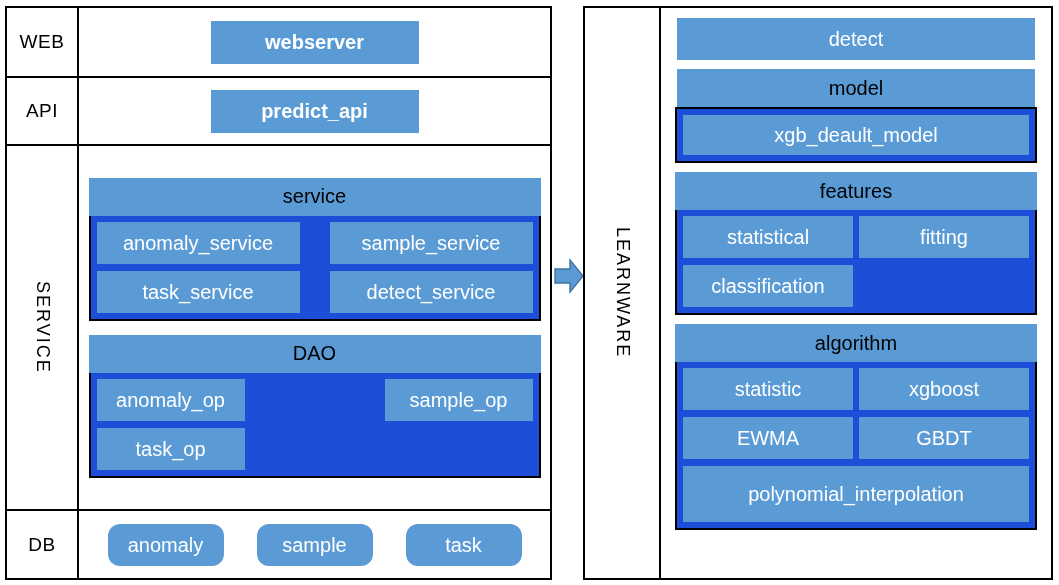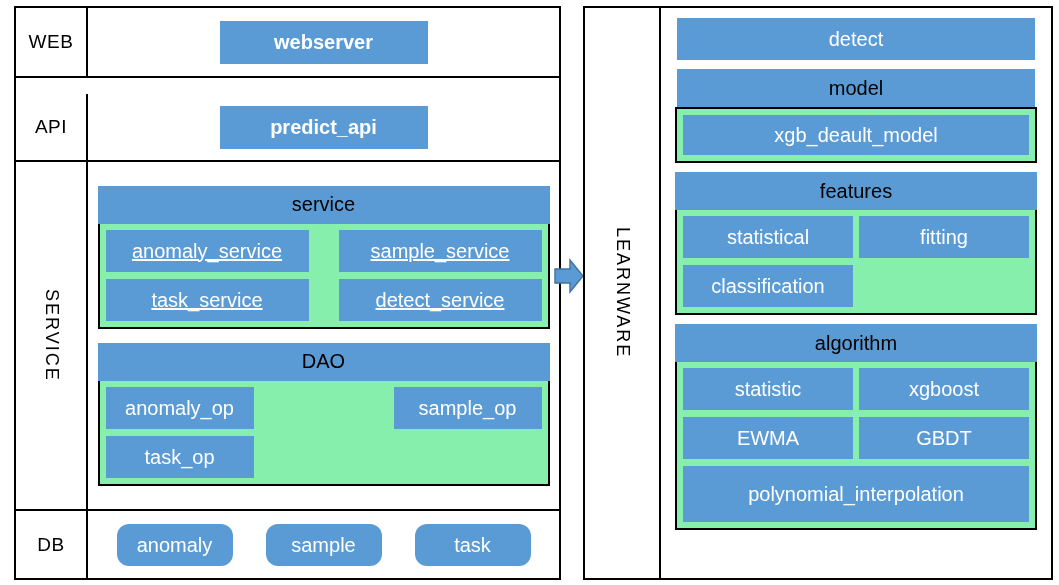--- a/index.html
+++ b/index.html
@@ -96,21 +96,21 @@
     height: 38px;
     display: flex;
     align-items: center;
     justify-content: center;
     box-sizing: border-box;
   }
   .group-body {
     border: 2px solid #000000;
     border-top: none;
     box-sizing: border-box;
-    background: #86efac;
+    background: #1d4ed8;
     padding: 6px;
     display: flex;
     flex-direction: column;
     gap: 7px;
   }
   .group-line {
     display: flex;
     flex-direction: row;
     gap: 0;
     justify-content: space-between;
@@ -125,21 +125,21 @@
 
   
   #row-service .row-body {
     flex-direction: column;
     justify-content: center;
     align-items: center;
     gap: 14px;
     padding: 8px 0;
   }
   .svc-group { width: 452px; }
-  .svc-cell  { width: 203px; height: 42px; text-decoration: underline; }
+  .svc-cell  { width: 203px; height: 42px; }
 
   .dao-group { width: 452px; }
   .dao-cell  { width: 148px; height: 42px; }
 
   
   #row-db .row-body { justify-content: space-around; padding: 0 12px; }
   .box-db { width: 116px; height: 42px; border-radius: 12px; }
 
   
   #right-panel .row-label { width: 76px; flex: 0 0 76px; }
@@ -168,32 +168,32 @@
     width: 30px;
     height: 36px;
   }
   .arrow-wrap svg { display: block; }
 </style>
 </head>
 <body>
 
 <div class="canvas">
 
-  <div class="panel" id="left-panel" style="left:14px; top:6px; width:547px; height:574px;">
+  <div class="panel" id="left-panel" style="left:5px; top:6px; width:547px; height:574px;">
 
     <div class="panel-row" id="row-web" style="height:70px;">
       <div class="row-label">
         <span>WEB</span>
       </div>
       <div class="row-body">
         <div class="bbox bold box-webserver">webserver</div>
       </div>
     </div>
 
-    <div class="panel-row" id="row-api" style="height:68px;margin-top:16px;">
+    <div class="panel-row" id="row-api" style="height:68px;">
       <div class="row-label">
         <span>API</span>
       </div>
       <div class="row-body">
         <div class="bbox bold box-api">predict_api</div>
       </div>
     </div>
 
     <div class="panel-row" id="row-service" style="flex:1 1 auto;">
       <div class="row-label vertical">

